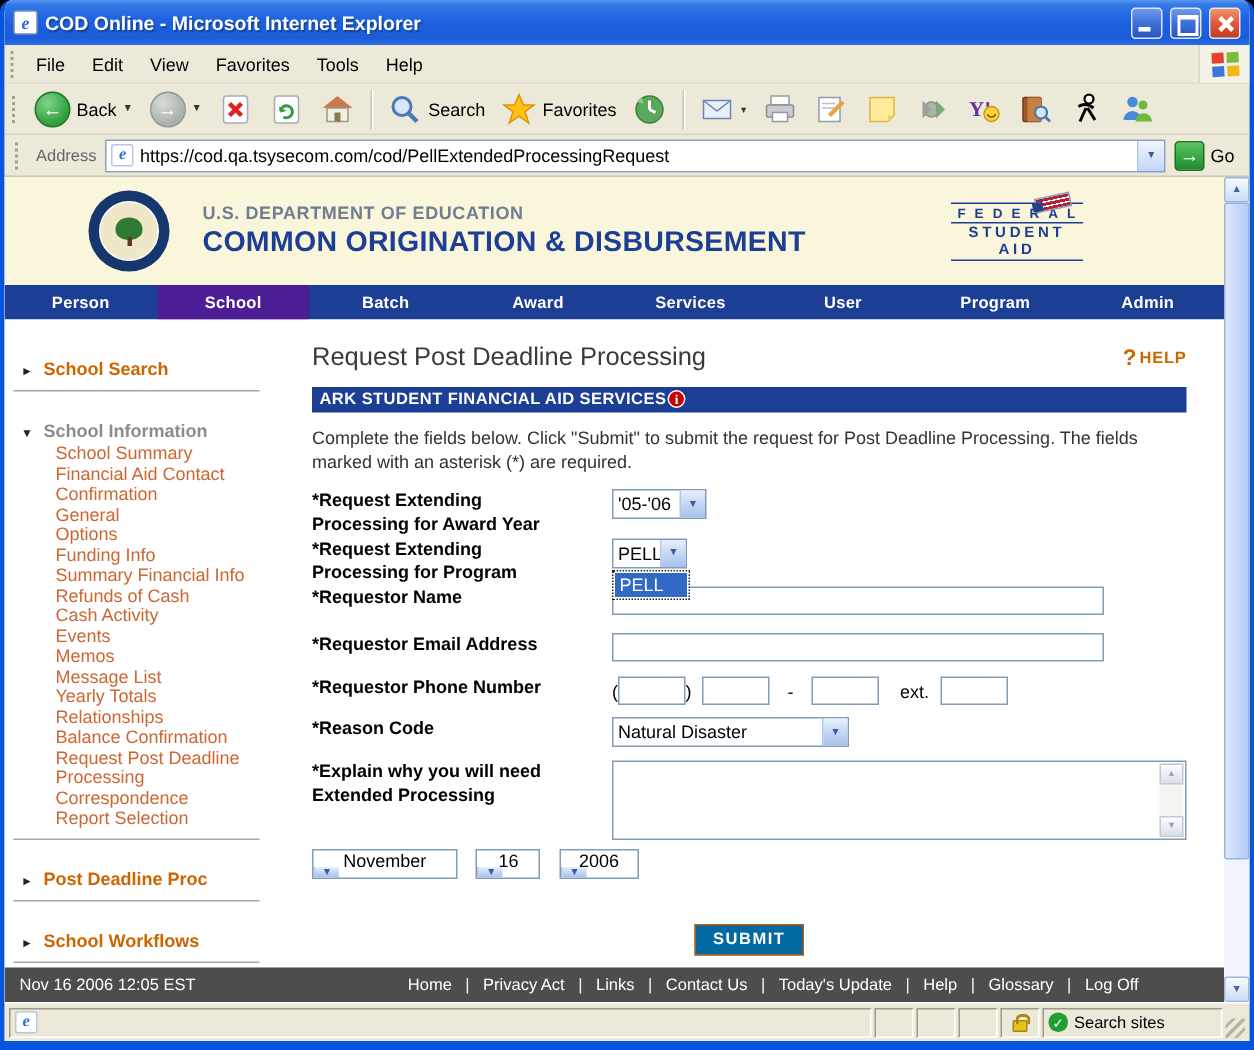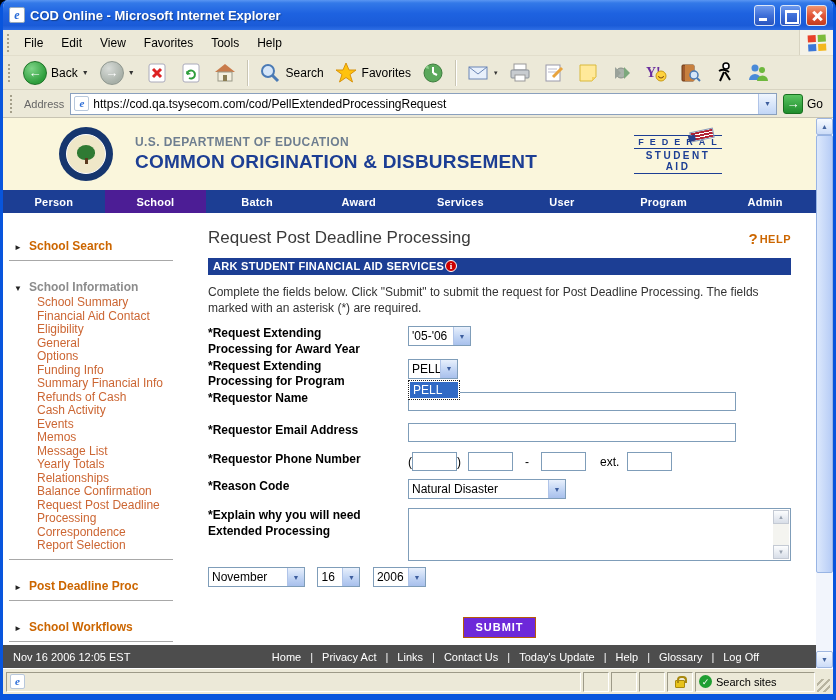--- a/index.html
+++ b/index.html
@@ -144,24 +144,24 @@
   input.txt { border:1px solid #7F9DB9; height:19px; font-size:12px; padding:0 2px;
     font-family:"Liberation Sans",sans-serif; outline:none; }
   .wide { width:328px; }
   .phone-row { display:flex; align-items:center; font-size:12px; color:#000; }
   .ph { width:45px; }
   .txa { width:383px; height:53px; border:1px solid #7F9DB9; background:#fff; position:relative; cursor:text; }
   .txa-sb { position:absolute; top:1px; right:1px; bottom:1px; width:16px; background:#F4F4F0;
     display:flex; flex-direction:column; justify-content:space-between; }
   .txa-btn { height:14px; background:linear-gradient(180deg,#FCFDFE,#D8DEE8); border:1px solid #C4CAD4;
     color:#98A2B0; font-size:6px; display:flex; align-items:center; justify-content:center; }
-  .date-row .sel { margin-right:8px; }
+  .date-row .sel { margin-right:8px;flex-direction:column; }
 
   .submit-wrap { text-align:center; margin-top:30px; }
-  .submit-btn { display:inline-block; background:#6d28d9; border:1px solid #B85A08; color:#fff;
+  .submit-btn { display:inline-block; background:#0369a1; border:1px solid #B85A08; color:#fff;
     font-size:11px; font-weight:bold; letter-spacing:1px; padding:3px 11px 4px; cursor:pointer; }
 
   
   .footer { height:23px; flex:0 0 23px; background:#4D4D4D; color:#fff; display:flex; align-items:center;
     font-size:11px; padding:0 10px; }
   .f-time { width:212px; flex:0 0 212px; }
   .f-links { flex:1; display:flex; justify-content:center; align-items:center; gap:9px; }
   .f-link { cursor:pointer; white-space:nowrap; }
   .f-sep { opacity:.95; }
 
@@ -421,21 +421,21 @@
             <span class="lbl">School Search</span>
           </div>
           <div class="divider"></div>
           <div class="side-head">
             <span class="s-arrow">▼</span>
             <span class="lbl gray">School Information</span>
           </div>
           <div class="side-items">
             <div class="side-link">School Summary</div>
             <div class="side-link">Financial Aid Contact</div>
-            <div class="side-link">Eligibility</div>
+            <div class="side-link">Confirmation</div>
             <div class="side-link">General</div>
             <div class="side-link">Options</div>
             <div class="side-link">Funding Info</div>
             <div class="side-link">Summary Financial Info</div>
             <div class="side-link">Refunds of Cash</div>
             <div class="side-link">Cash Activity</div>
             <div class="side-link">Events</div>
             <div class="side-link">Memos</div>
             <div class="side-link">Message List</div>
             <div class="side-link">Yearly Totals</div>

